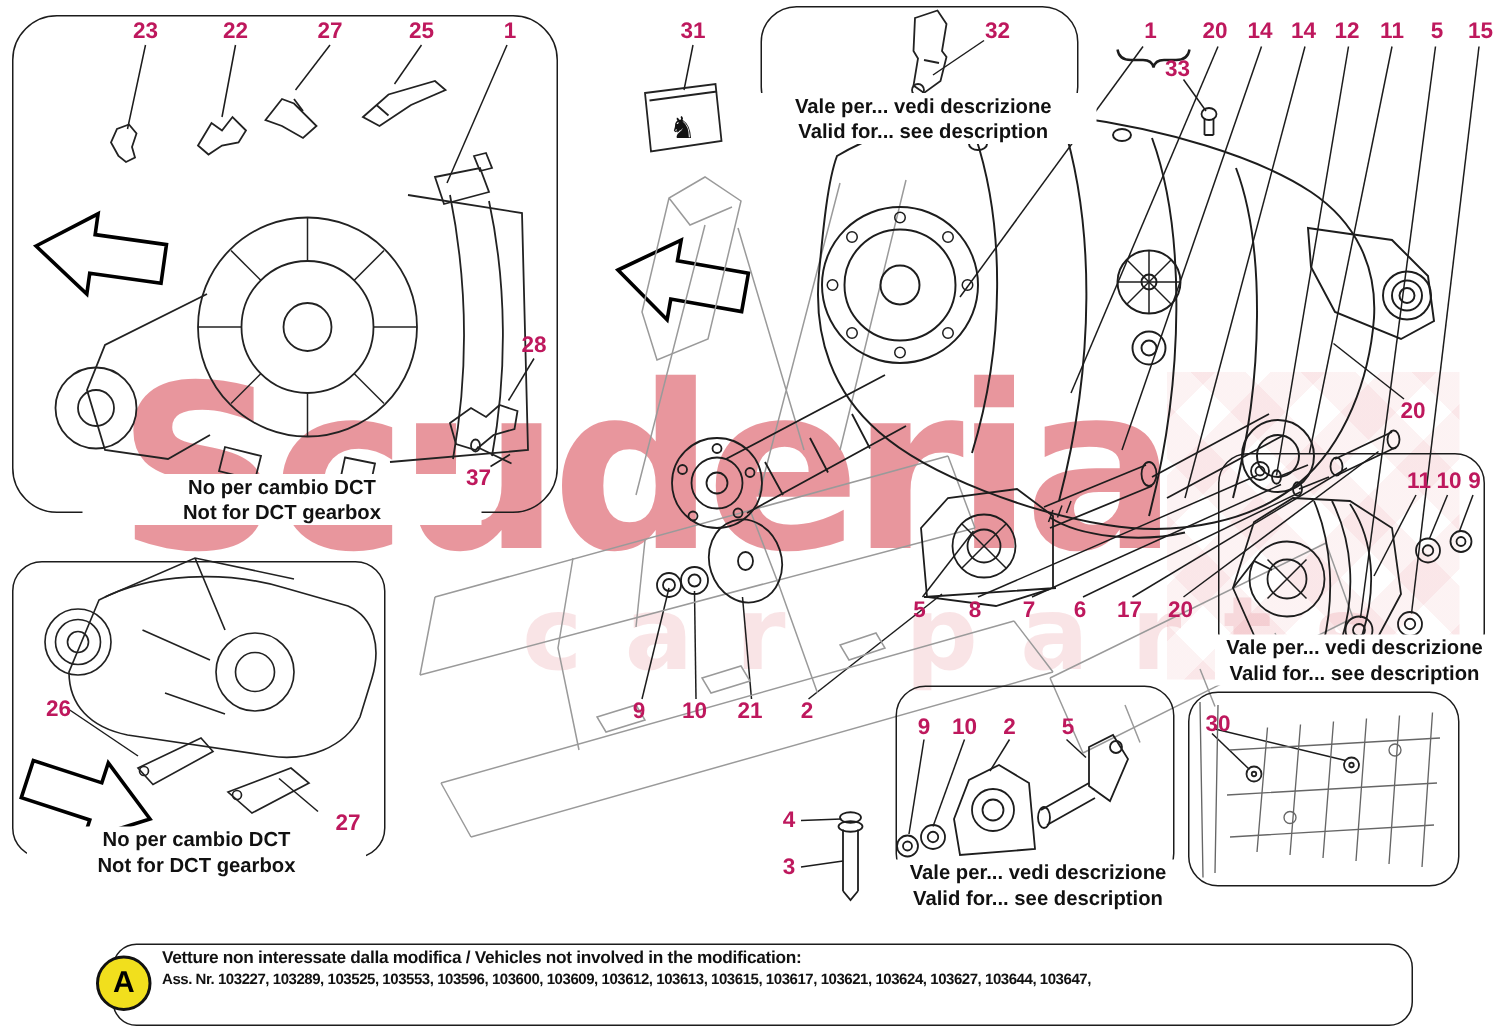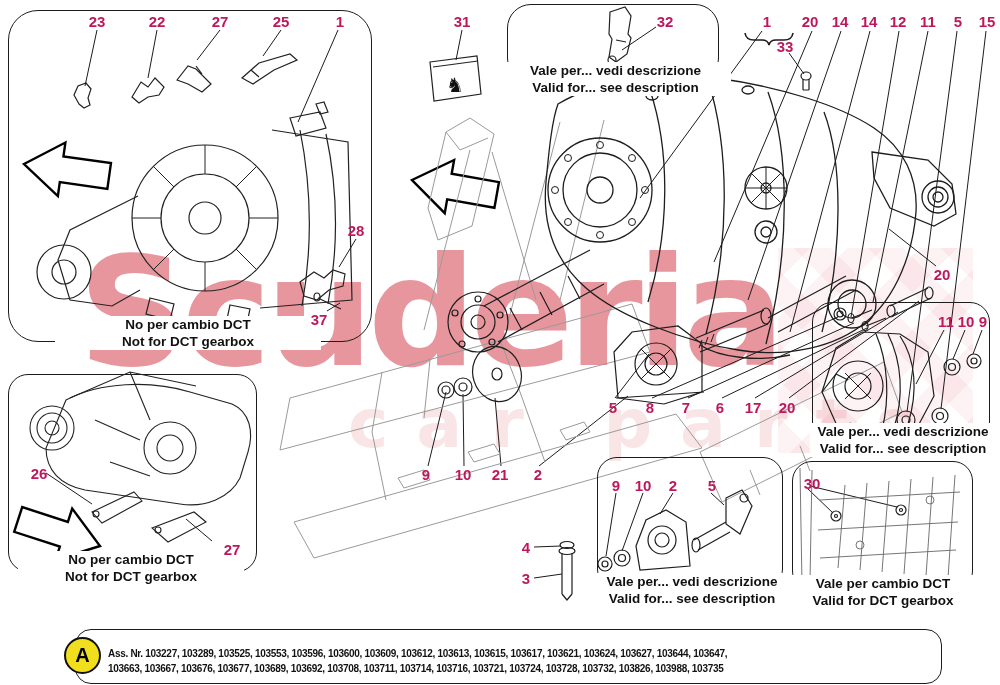--- a/index.html
+++ b/index.html
@@ -311,28 +311,24 @@
     <div>Valid for... see description</div>
   </div>
   <div class="note" style="left:18px;top:551px;width:220px;">
     <div>No per cambio DCT</div>
     <div>Not for DCT gearbox</div>
   </div>
   <div class="note" style="left:594px;top:573px;width:190px;">
     <div>Vale per... vedi descrizione</div>
     <div>Valid for... see description</div>
   </div>
-  <div class="note" style="left:790px;top:575px;width:180px;">
-    <div>Vale per cambio DCT</div>
-    <div>Valid for DCT gearbox</div>
-  </div>
 
   <div class="badge">A</div>
+  <div class="fn-line" style="top:633px;font-size:11.5px;">Vetture non interessate dalla modifica / Vehicles not involved in the modification:</div>
   <div class="fn-line fn-nums" style="top:648px;">Ass. Nr. 103227, 103289, 103525, 103553, 103596, 103600, 103609, 103612, 103613, 103615, 103617, 103621, 103624, 103627, 103644, 103647,</div>
-  <div class="fn-line fn-nums" style="top:663px;">103663, 103667, 103676, 103677, 103689, 103692, 103708, 103711, 103714, 103716, 103721, 103724, 103728, 103732, 103826, 103988, 103735</div>
 
   <div id="callout-layer">
       <span class="callout" style="left: 97px; top: 21px;">23</span>
       <span class="callout" style="left: 157px; top: 21px;">22</span>
       <span class="callout" style="left: 220px; top: 21px;">27</span>
       <span class="callout" style="left: 281px; top: 21px;">25</span>
       <span class="callout" style="left: 340px; top: 21px;">1</span>
       <span class="callout" style="left: 462px; top: 21px;">31</span>
       <span class="callout" style="left: 665px; top: 21px; text-align: center;">32</span>
       <span class="callout" style="left: 767px; top: 21px;">1</span>

